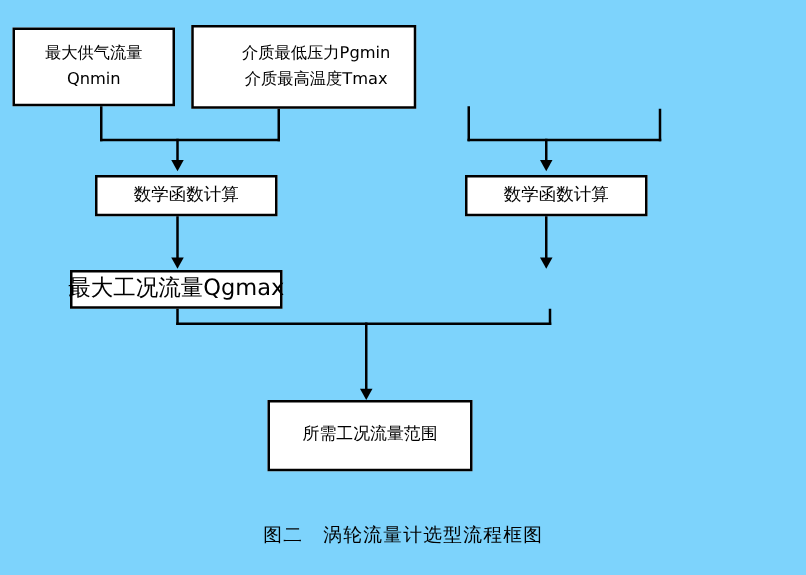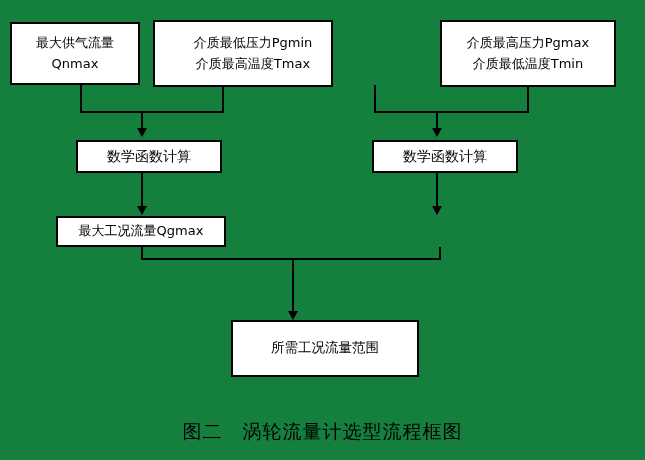--- a/index.html
+++ b/index.html
@@ -9,21 +9,21 @@
     background: #ffffff;
   }
   body {
     font-family: "DejaVu Sans", "Liberation Sans", sans-serif;
     color: #000000;
   }
   #canvas {
     position: relative;
     width: 645px;
     height: 460px;
-    background: #15803d;
+    background: #7dd3fc;
     overflow: hidden;
   }
 
   
   .box {
     position: absolute;
     box-sizing: border-box;
     border: 2px solid #000000;
     background: #ffffff;
     display: flex;
@@ -38,21 +38,21 @@
   }
   .box .line1,
   .box .line2 {
     display: block;
     white-space: nowrap;
   }
   .box.two-line .line1 { margin-bottom: 2px; }
 
   .box-top     { font-size: 13px; }
   .box-mid     { font-size: 14px; }
-  .box-res     { font-size: 13px; }
+  .box-res     { font-size: 18px; }
   .box-final   { font-size: 13.5px; }
 
   
   .vline {
     position: absolute;
     width: 2px;
     background: #000000;
   }
   .hline {
     position: absolute;
@@ -67,46 +67,42 @@
     border-right: 5px solid transparent;
     border-top: 9px solid #000000;
   }
 
   
   #caption {
     position: absolute;
     left: 0;
     width: 645px;
     text-align: center;
-    font-size: 19px;
+    font-size: 15px;
     letter-spacing: 1px;
     color: #000000;
     white-space: pre;
   }
 </style>
 </head>
 <body>
 
 <div id="canvas">
 
   <div class="box box-top two-line" style="left:10px; top:22px; width:130px; height:63px;">
     <span class="line1">最大供气流量</span>
-    <span class="line2">Qnmax</span>
+    <span class="line2">Qnmin</span>
   </div>
 
   <div class="box box-top two-line" style="left:153px; top:20px; width:180px; height:67px;padding-left:24px;">
     <span class="line1">介质最低压力Pgmin</span>
     <span class="line2">介质最高温度Tmax</span>
   </div>
 
 
-  <div class="box box-top two-line" style="left:440px; top:20px; width:176px; height:67px;">
-    <span class="line1">介质最高压力Pgmax</span>
-    <span class="line2">介质最低温度Tmin</span>
-  </div>
 
   <div class="vline" style="left:80px;  top:85px; height:28px;"></div>
   <div class="vline" style="left:222px; top:87px; height:26px;"></div>
   <div class="hline" style="left:80px;  top:111px; width:144px;"></div>
   <div class="vline" style="left:141px; top:111px; height:19px;"></div>
   <div class="arrowhead" style="left:137px; top:128px;"></div>
 
   <div class="vline" style="left:374px; top:85px; height:28px;"></div>
   <div class="vline" style="left:527px; top:87px; height:26px;"></div>
   <div class="hline" style="left:374px; top:111px; width:155px;"></div>
@@ -131,19 +127,19 @@
     <span class="line1">最大工况流量Qgmax</span>
   </div>
 
 
   <div class="vline" style="left:141px; top:247px; height:13px;"></div>
   <div class="vline" style="left:439px; top:247px; height:13px;"></div>
   <div class="hline" style="left:141px; top:258px; width:300px;"></div>
   <div class="vline" style="left:292px; top:258px; height:55px;"></div>
   <div class="arrowhead" style="left:288px; top:311px;"></div>
 
-  <div class="box box-final two-line" style="left:214px; top:320px; width:188px; height:57px;margin-left:17px;">
+  <div class="box box-final two-line" style="left:214px; top:320px; width:164px; height:57px;">
     <span class="line1">所需工况流量范围</span>
   </div>
 
   <div id="caption" style="top:419px;">图二　涡轮流量计选型流程框图</div>
 
 </div>
 
 </body></html>

